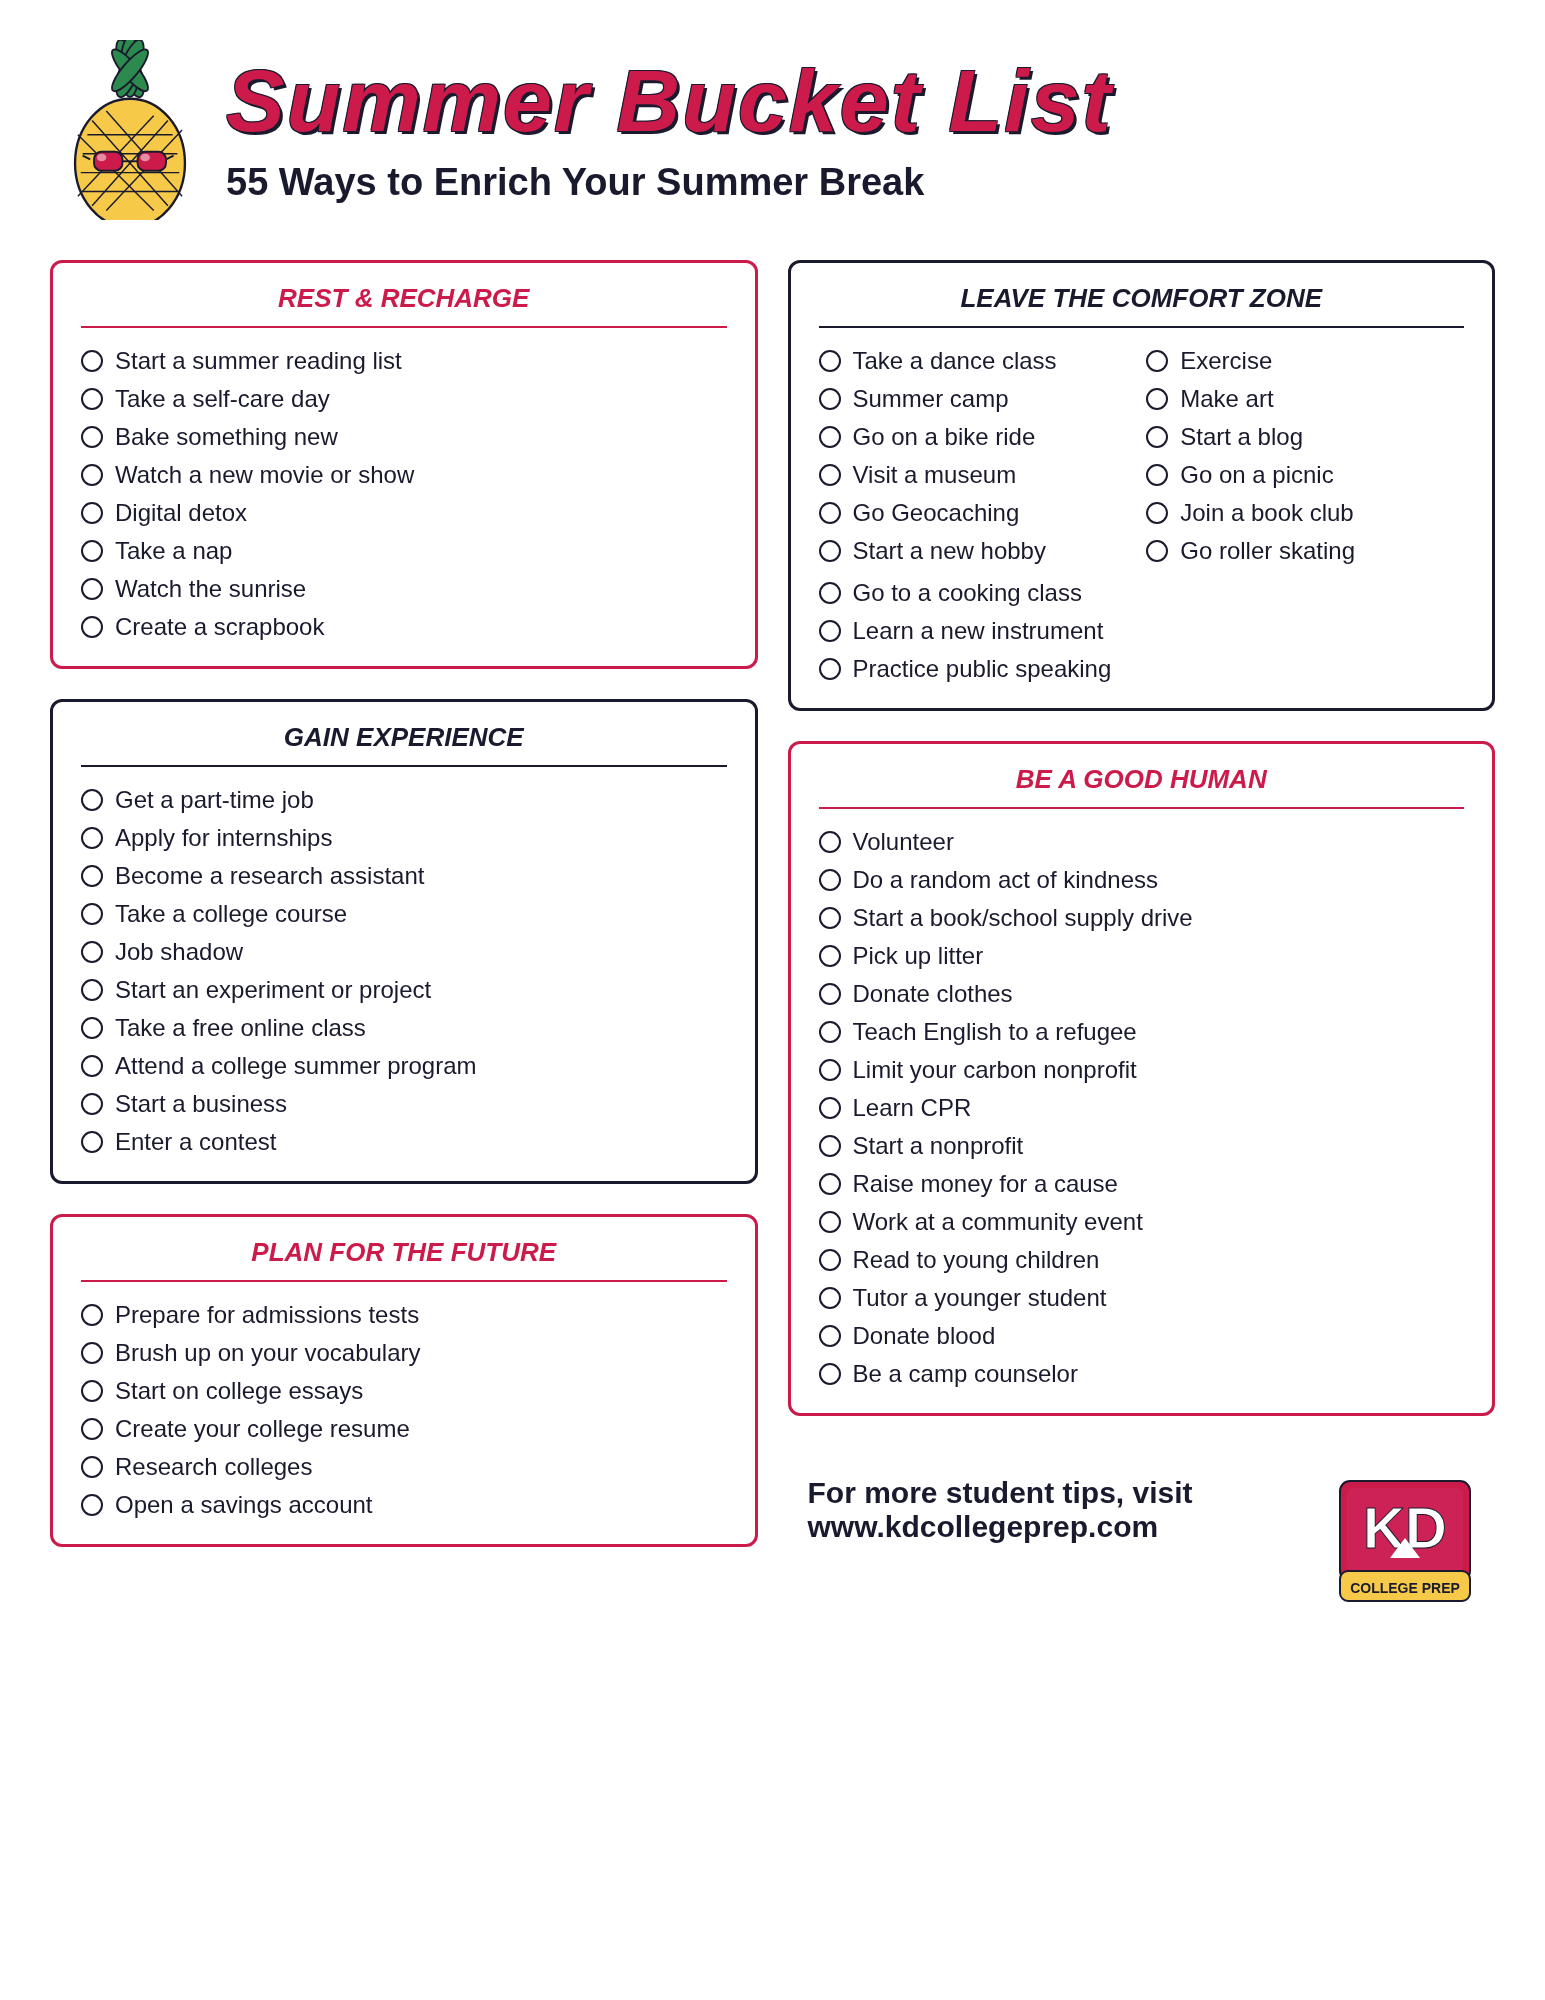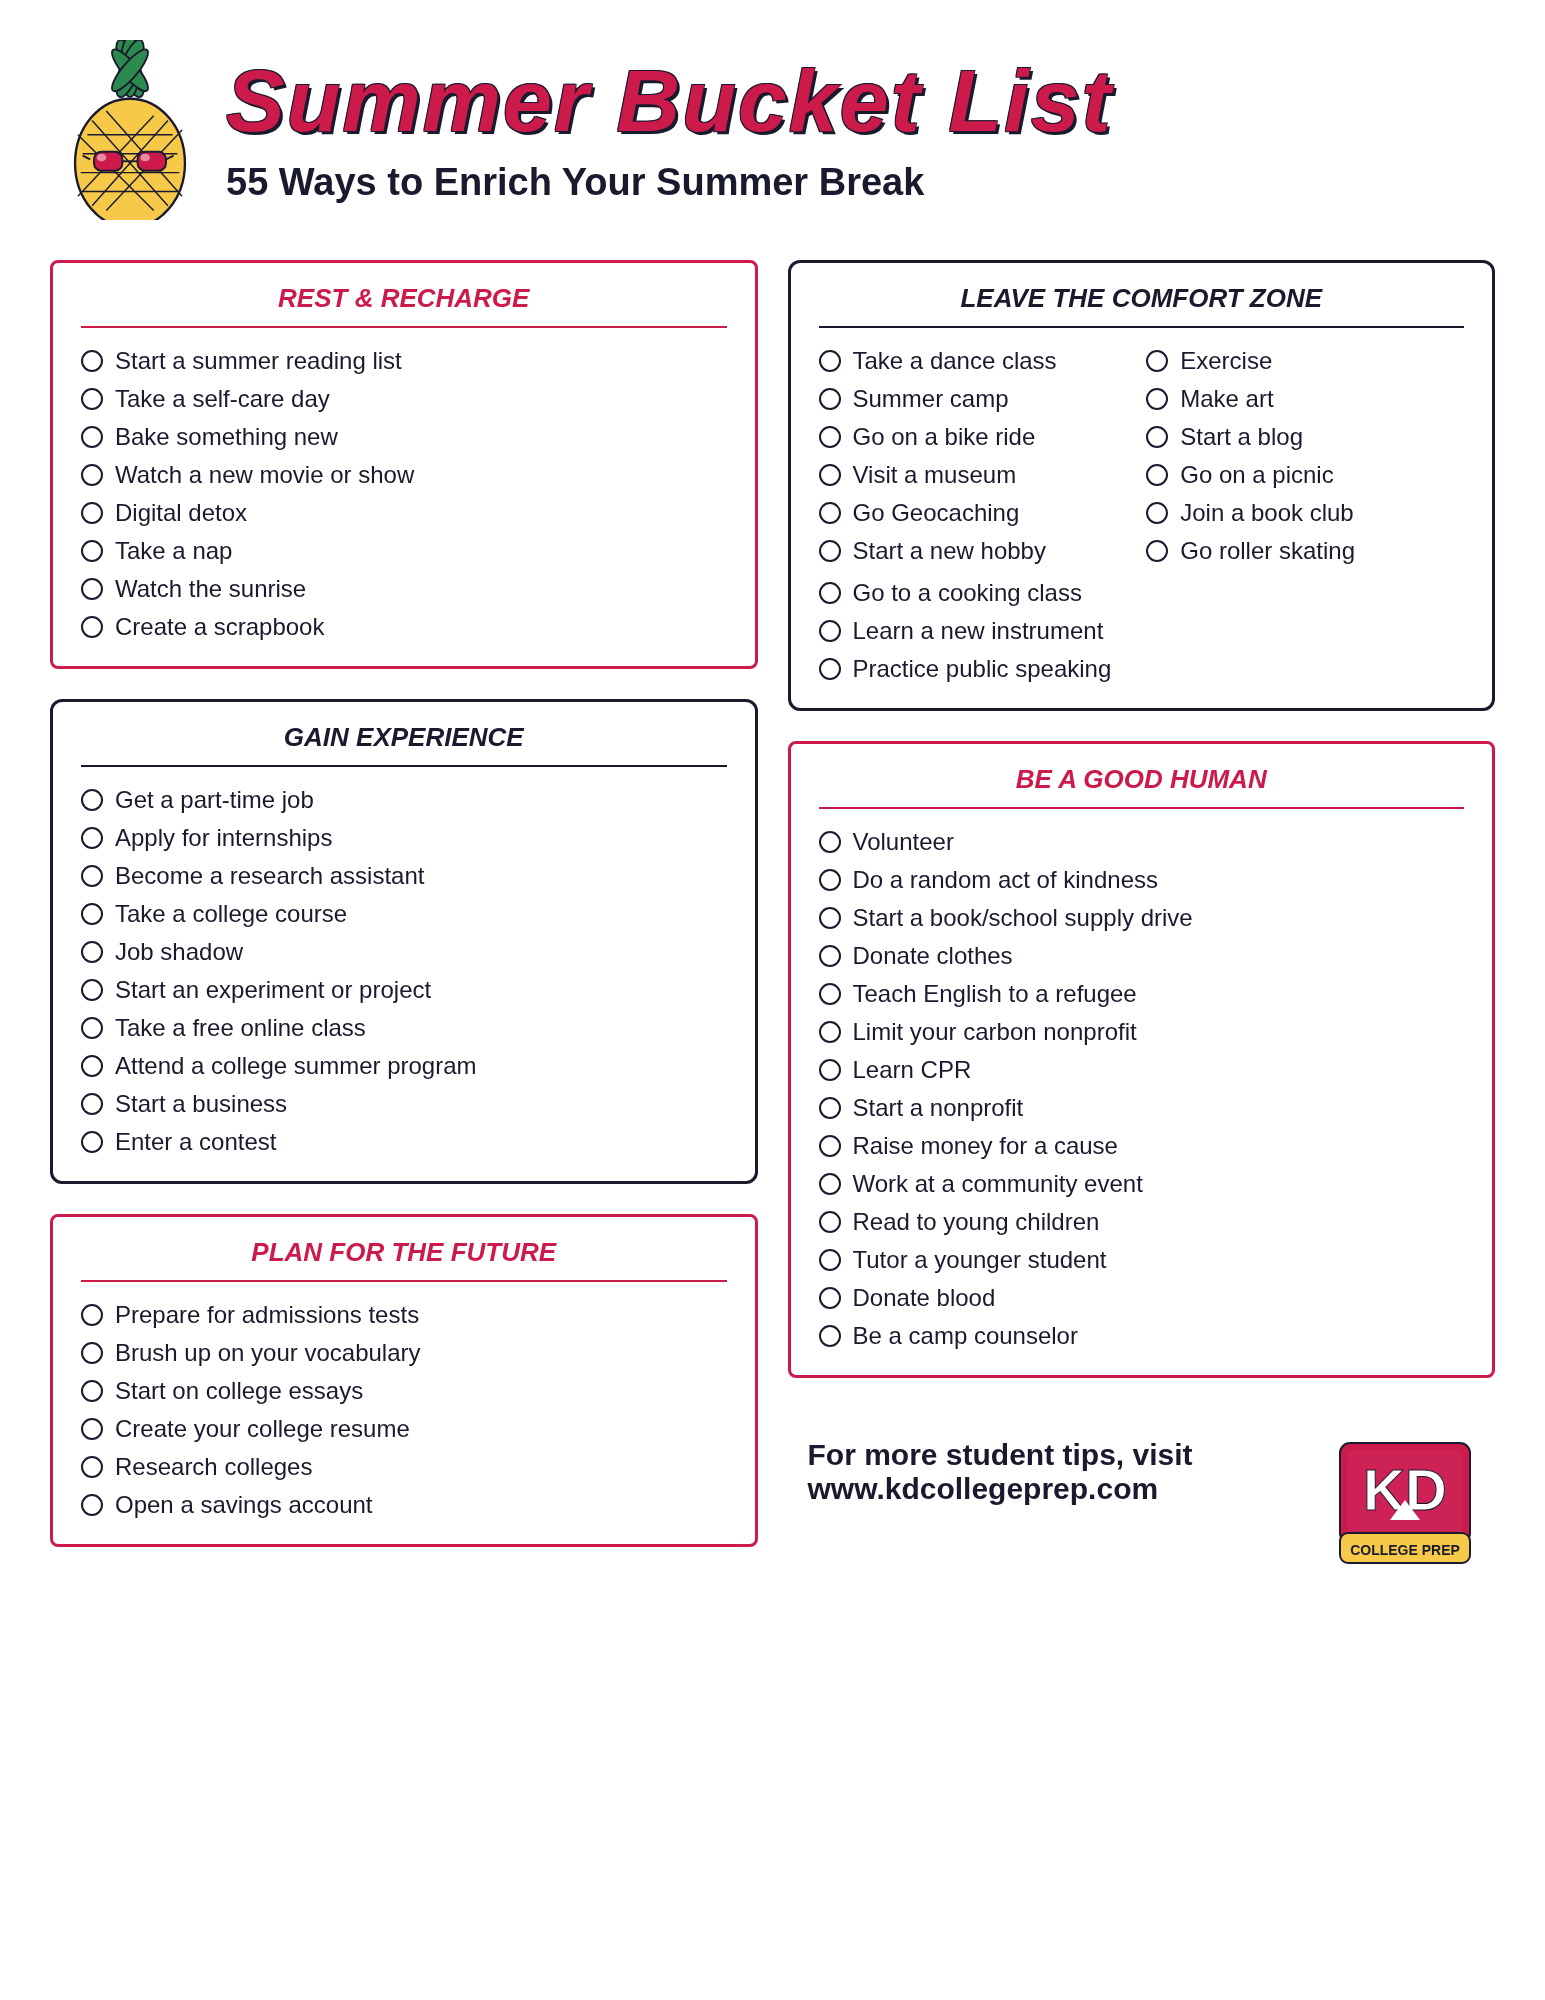--- a/index.html
+++ b/index.html
@@ -43,21 +43,20 @@
       grid-template-columns: 1fr 1fr;
       gap: 30px;
     }
     .section-box {
       border-radius: 12px;
       border: 3px solid #1a1a2e;
       padding: 20px 28px;
     }
     .section-box.pink-border {
       border-color: #cc1a4a;
-      border-radius: 8px;
     }
     .section-title {
       font-size: 26px;
       font-weight: 900;
       font-style: italic;
       text-align: center;
       padding-bottom: 12px;
       margin-bottom: 14px;
       border-bottom: 2px solid currentColor;
     }
@@ -363,20 +362,24 @@
         <li>
             <span class="circle"></span>
             <span>Do a random act of kindness</span>
           </li>
         <li>
             <span class="circle"></span>
             <span>Start a book/school supply drive</span>
           </li>
         <li>
             <span class="circle"></span>
+            <span>Pick up litter</span>
+          </li>
+        <li>
+            <span class="circle"></span>
             <span>Donate clothes</span>
           </li>
         <li>
             <span class="circle"></span>
             <span>Teach English to a refugee</span>
           </li>
         <li>
             <span class="circle"></span>
             <span>Limit your carbon nonprofit</span>
           </li>

